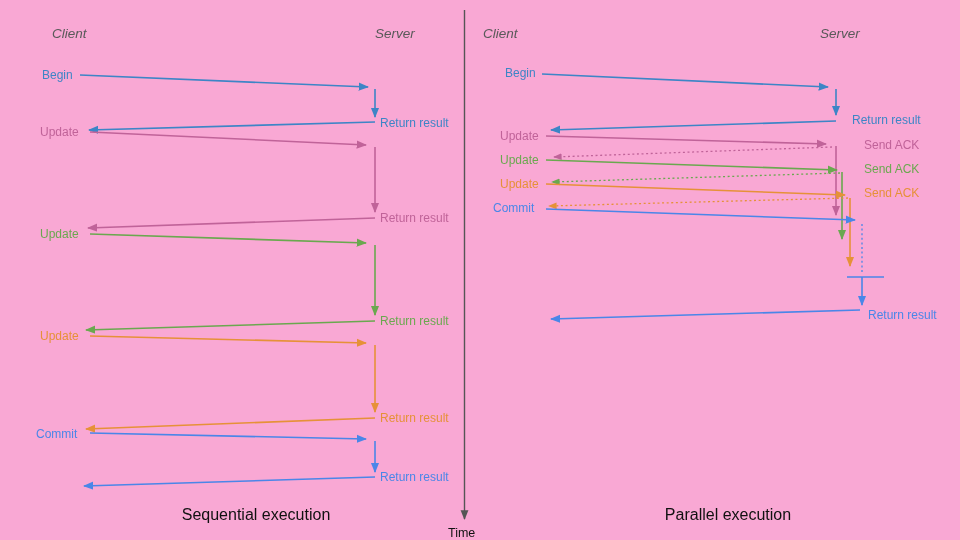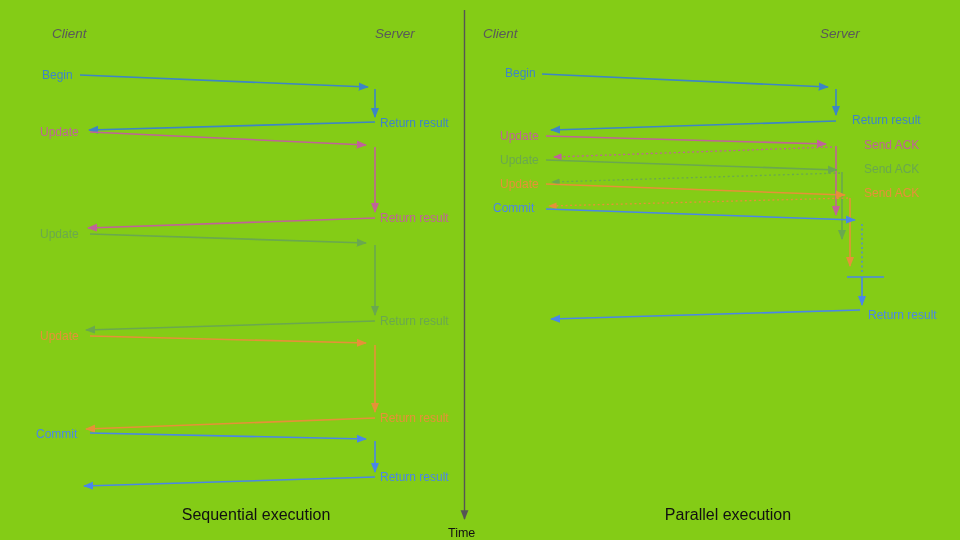--- a/index.html
+++ b/index.html
@@ -1,16 +1,16 @@
 <!DOCTYPE html>
 <html><head>
 <meta charset="utf-8">
 <style>
   html,body{margin:0;padding:0;background:#ffffff;}
-  .stage{position:relative;width:960px;height:540px;background:#84cc16;overflow:hidden;text-align:right;}
+  .stage{position:relative;width:960px;height:540px;background:#f9a8d4;overflow:hidden;text-align:right;}
   svg{display:block;font-family:"Liberation Sans",sans-serif;}
   text{font-family:"Liberation Sans",sans-serif;}
   .hdr{font-size:13.5px;font-style:italic;fill:#595959;}
   .msg{font-size:12px;}
   .resp{font-size:12px;}
   .title{font-size:16px;fill:#111111;text-anchor:middle;}
   .time{font-size:12.5px;fill:#111111;}
   .ln{fill:none;stroke-width:1.6;}
   .thin{fill:none;stroke-width:1.4;}
   .dot{fill:none;stroke-width:1.3;stroke-dasharray:2 2.6;}

